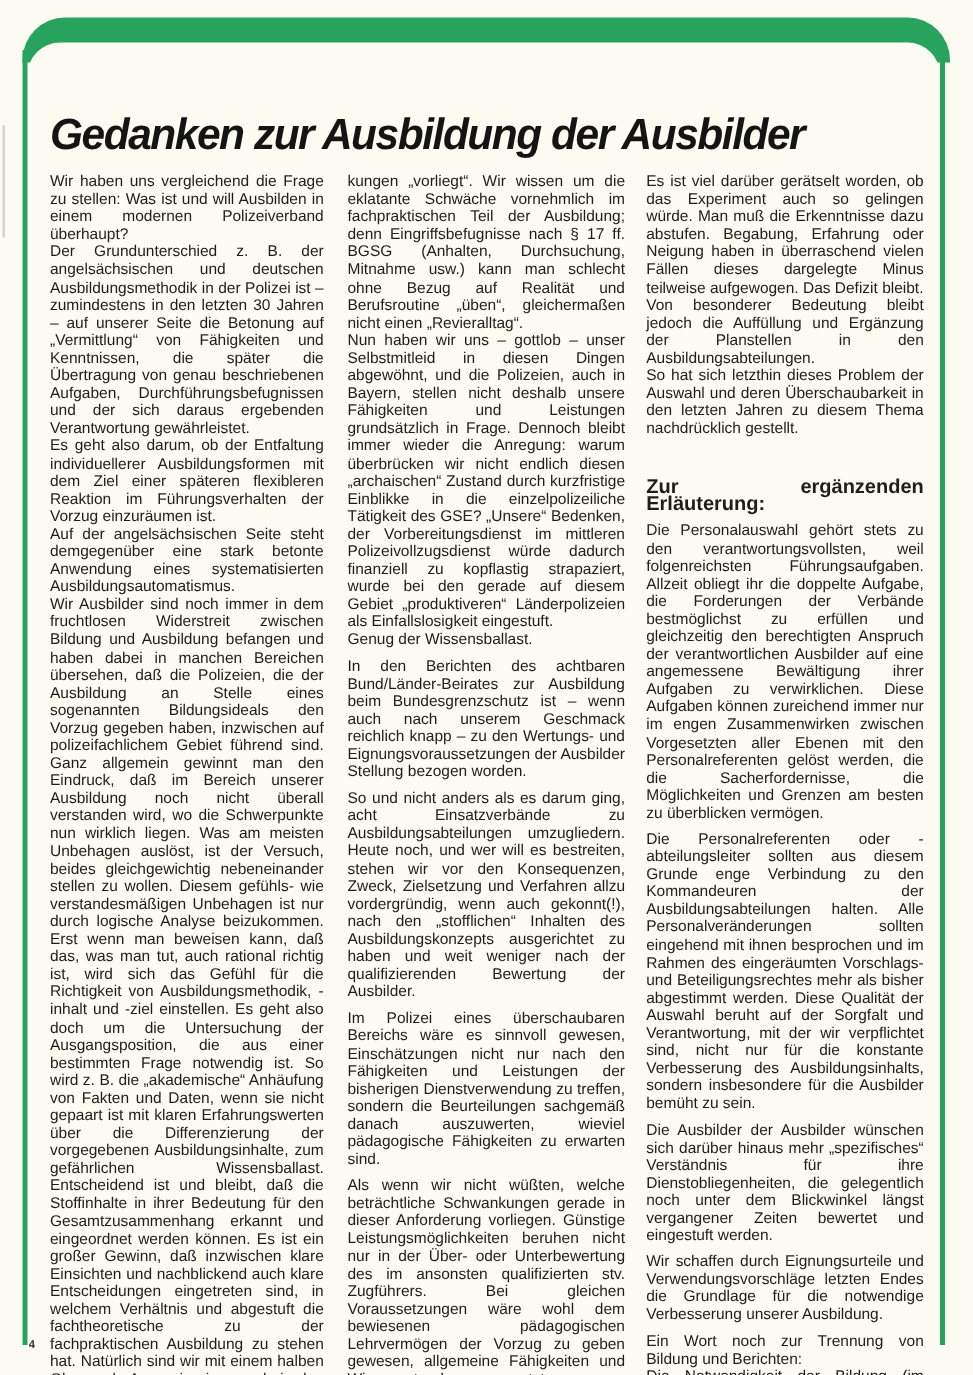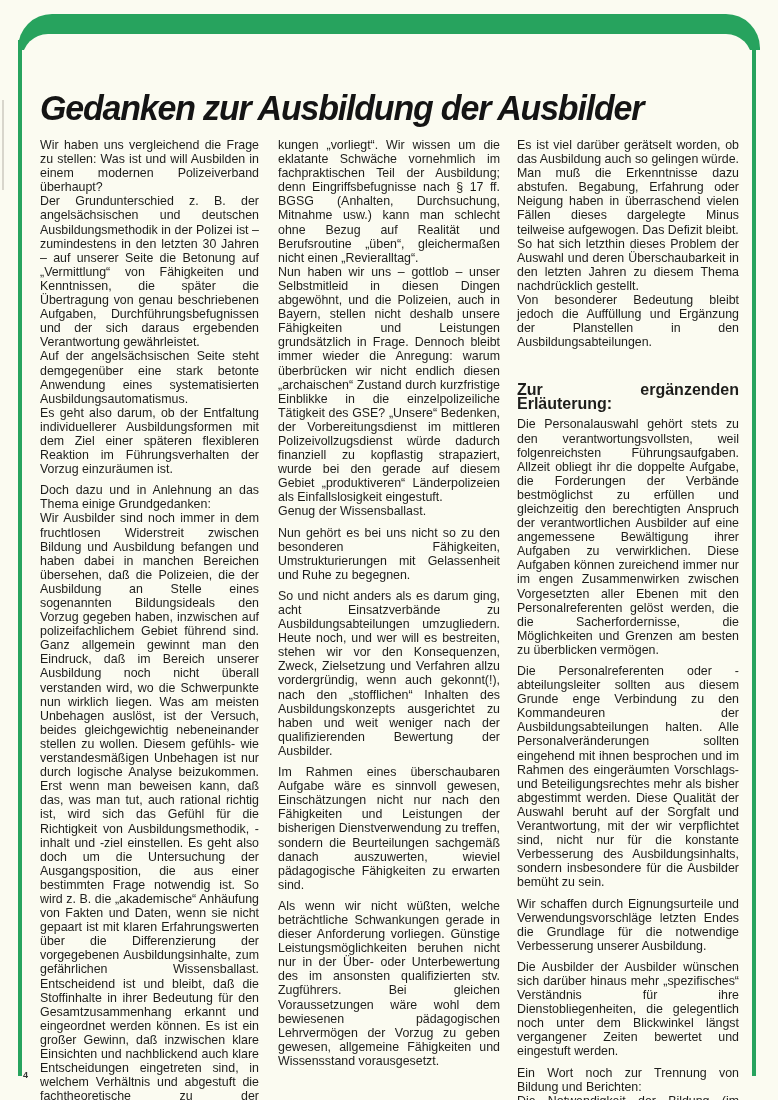--- a/index.html
+++ b/index.html
@@ -66,42 +66,41 @@
 <div class="frame-inner-cut"></div>
 <div class="frame-left"></div>
 <div class="frame-right"></div>
 <div class="binding-mark"></div>
 
 <h1 class="title">Gedanken zur Ausbildung der Ausbilder</h1>
 
 <div class="col col-1">
   <p>Wir haben uns vergleichend die Frage zu stellen: Was ist und will Ausbilden in einem modernen Polizeiverband überhaupt?</p>
   <p>Der Grundunterschied z. B. der angelsächsischen und deutschen Ausbildungsmethodik in der Polizei ist – zumindestens in den letzten 30 Jahren – auf unserer Seite die Betonung auf „Vermittlung“ von Fähigkeiten und Kenntnissen, die später die Übertragung von genau beschriebenen Aufgaben, Durchführungsbefugnissen und der sich daraus ergebenden Verantwortung gewährleistet.</p>
+  <p>Es geht also darum, ob der Entfaltung individuellerer Ausbildungsformen mit dem Ziel einer späteren flexibleren Reaktion im Führungsverhalten der Vorzug einzuräumen ist.</p>
   <p>Auf der angelsächsischen Seite steht demgegenüber eine stark betonte Anwendung eines systematisierten Ausbildungsautomatismus.</p>
-  <p>Es geht also darum, ob der Entfaltung individuellerer Ausbildungsformen mit dem Ziel einer späteren flexibleren Reaktion im Führungsverhalten der Vorzug einzuräumen ist.</p>
-  <p class="gap">Doch dazu und in Anlehnung an das Thema einige Grundgedanken:</p>
   <p>Wir Ausbilder sind noch immer in dem fruchtlosen Widerstreit zwischen Bildung und Ausbildung befangen und haben dabei in manchen Bereichen übersehen, daß die Polizeien, die der Ausbildung an Stelle eines sogenannten Bildungsideals den Vorzug gegeben haben, inzwischen auf polizeifachlichem Gebiet führend sind. Ganz allgemein gewinnt man den Eindruck, daß im Bereich unserer Ausbildung noch nicht überall verstanden wird, wo die Schwerpunkte nun wirklich liegen. Was am meisten Unbehagen auslöst, ist der Versuch, beides gleichgewichtig nebeneinander stellen zu wollen. Diesem gefühls- wie verstandesmäßigen Unbehagen ist nur durch logische Analyse beizukommen. Erst wenn man beweisen kann, daß das, was man tut, auch rational richtig ist, wird sich das Gefühl für die Richtigkeit von Ausbildungsmethodik, -inhalt und -ziel einstellen. Es geht also doch um die Untersuchung der Ausgangsposition, die aus einer bestimmten Frage notwendig ist. So wird z. B. die „akademische“ Anhäufung von Fakten und Daten, wenn sie nicht gepaart ist mit klaren Erfahrungswerten über die Differenzierung der vorgegebenen Ausbildungsinhalte, zum gefährlichen Wissensballast. Entscheidend ist und bleibt, daß die Stoffinhalte in ihrer Bedeutung für den Gesamtzusammenhang erkannt und eingeordnet werden können. Es ist ein großer Gewinn, daß inzwischen klare Einsichten und nachblickend auch klare Entscheidungen eingetreten sind, in welchem Verhältnis und abgestuft die fachtheoretische zu der fachpraktischen Ausbildung zu stehen hat. Natürlich sind wir mit einem halben Ohr und Auge ja immer bei den Kollegen der Polizeien der Länder, um nicht außer Kurs und Fahrwasser zu geraten – was von dort an kritischen (oder lobenden) Anmer-</p>
 </div>
 
 <div class="col col-2">
   <p>kungen „vorliegt“. Wir wissen um die eklatante Schwäche vornehmlich im fachpraktischen Teil der Ausbildung; denn Eingriffsbefugnisse nach § 17 ff. BGSG (Anhalten, Durchsuchung, Mitnahme usw.) kann man schlecht ohne Bezug auf Realität und Berufsroutine „üben“, gleichermaßen nicht einen „Revieralltag“.</p>
   <p>Nun haben wir uns – gottlob – unser Selbstmitleid in diesen Dingen abgewöhnt, und die Polizeien, auch in Bayern, stellen nicht deshalb unsere Fähigkeiten und Leistungen grundsätzlich in Frage. Dennoch bleibt immer wieder die Anregung: warum überbrücken wir nicht endlich diesen „archaischen“ Zustand durch kurzfristige Einblikke in die einzelpolizeiliche Tätigkeit des GSE? „Unsere“ Bedenken, der Vorbereitungsdienst im mittleren Polizeivollzugsdienst würde dadurch finanziell zu kopflastig strapaziert, wurde bei den gerade auf diesem Gebiet „produktiveren“ Länderpolizeien als Einfallslosigkeit eingestuft.</p>
   <p>Genug der Wissensballast.</p>
-  <p class="gap">Nun gehört es bei uns nicht so zu den besonderen Fähigkeiten, Umstrukturierungen mit Gelassenheit und Ruhe zu begegnen.</p>
+  <p class="gap">In den Berichten des achtbaren Bund/Länder-Beirates zur Ausbildung beim Bundesgrenzschutz ist – wenn auch nach unserem Geschmack reichlich knapp – zu den Wertungs- und Eignungsvoraussetzungen der Ausbilder Stellung bezogen worden.</p>
   <p class="gap">So und nicht anders als es darum ging, acht Einsatzverbände zu Ausbildungsabteilungen umzugliedern. Heute noch, und wer will es bestreiten, stehen wir vor den Konsequenzen, Zweck, Zielsetzung und Verfahren allzu vordergründig, wenn auch gekonnt(!), nach den „stofflichen“ Inhalten des Ausbildungskonzepts ausgerichtet zu haben und weit weniger nach der qualifizierenden Bewertung der Ausbilder.</p>
-  <p class="gap">Im Rahmen eines überschaubaren Aufgabe wäre es sinnvoll gewesen, Einschätzungen nicht nur nach den Fähigkeiten und Leistungen der bisherigen Dienstverwendung zu treffen, sondern die Beurteilungen sachgemäß danach auszuwerten, wieviel pädagogische Fähigkeiten zu erwarten sind.</p>
+  <p class="gap">Im Polizei eines überschaubaren Bereichs wäre es sinnvoll gewesen, Einschätzungen nicht nur nach den Fähigkeiten und Leistungen der bisherigen Dienstverwendung zu treffen, sondern die Beurteilungen sachgemäß danach auszuwerten, wieviel pädagogische Fähigkeiten zu erwarten sind.</p>
   <p class="gap">Als wenn wir nicht wüßten, welche beträchtliche Schwankungen gerade in dieser Anforderung vorliegen. Günstige Leistungsmöglichkeiten beruhen nicht nur in der Über- oder Unterbewertung des im ansonsten qualifizierten stv. Zugführers. Bei gleichen Voraussetzungen wäre wohl dem bewiesenen pädagogischen Lehrvermögen der Vorzug zu geben gewesen, allgemeine Fähigkeiten und Wissensstand vorausgesetzt.</p>
 </div>
 
 <div class="col col-3">
-  <p>Es ist viel darüber gerätselt worden, ob das Ausbildung auch so gelingen würde. Man muß die Erkenntnisse dazu abstufen. Begabung, Erfahrung oder Neigung haben in überraschend vielen Fällen dieses dargelegte Minus teilweise aufgewogen. Das Defizit bleibt.</p>
+  <p>Es ist viel darüber gerätselt worden, ob das Experiment auch so gelingen würde. Man muß die Erkenntnisse dazu abstufen. Begabung, Erfahrung oder Neigung haben in überraschend vielen Fällen dieses dargelegte Minus teilweise aufgewogen. Das Defizit bleibt.</p>
+  <p>Von besonderer Bedeutung bleibt jedoch die Auffüllung und Ergänzung der Planstellen in den Ausbildungsabteilungen.</p>
   <p>So hat sich letzthin dieses Problem der Auswahl und deren Überschaubarkeit in den letzten Jahren zu diesem Thema nachdrücklich gestellt.</p>
-  <p>Von besonderer Bedeutung bleibt jedoch die Auffüllung und Ergänzung der Planstellen in den Ausbildungsabteilungen.</p>
   <h2 class="subhead">Zur ergänzenden Erläuterung:</h2>
   <p>Die Personalauswahl gehört stets zu den verantwortungsvollsten, weil folgenreichsten Führungsaufgaben. Allzeit obliegt ihr die doppelte Aufgabe, die Forderungen der Verbände bestmöglichst zu erfüllen und gleichzeitig den berechtigten Anspruch der verantwortlichen Ausbilder auf eine angemessene Bewältigung ihrer Aufgaben zu verwirklichen. Diese Aufgaben können zureichend immer nur im engen Zusammenwirken zwischen Vorgesetzten aller Ebenen mit den Personalreferenten gelöst werden, die die Sacherfordernisse, die Möglichkeiten und Grenzen am besten zu überblicken vermögen.</p>
   <p class="gap">Die Personalreferenten oder -abteilungsleiter sollten aus diesem Grunde enge Verbindung zu den Kommandeuren der Ausbildungsabteilungen halten. Alle Personalveränderungen sollten eingehend mit ihnen besprochen und im Rahmen des eingeräumten Vorschlags- und Beteiligungsrechtes mehr als bisher abgestimmt werden. Diese Qualität der Auswahl beruht auf der Sorgfalt und Verantwortung, mit der wir verpflichtet sind, nicht nur für die konstante Verbesserung des Ausbildungsinhalts, sondern insbesondere für die Ausbilder bemüht zu sein.</p>
+  <p class="gap">Die Ausbilder der Ausbilder wünschen sich darüber hinaus mehr „spezifisches“ Verständnis für ihre Dienstobliegenheiten, die gelegentlich noch unter dem Blickwinkel längst vergangener Zeiten bewertet und eingestuft werden.</p>
   <p class="gap">Wir schaffen durch Eignungsurteile und Verwendungsvorschläge letzten Endes die Grundlage für die notwendige Verbesserung unserer Ausbildung.</p>
-  <p class="gap">Die Ausbilder der Ausbilder wünschen sich darüber hinaus mehr „spezifisches“ Verständnis für ihre Dienstobliegenheiten, die gelegentlich noch unter dem Blickwinkel längst vergangener Zeiten bewertet und eingestuft werden.</p>
   <p class="gap">Ein Wort noch zur Trennung von Bildung und Berichten:</p>
   <p>Die Notwendigkeit der Bildung (im Hinblick auf die Grundausbildung) ist nicht zu verkennen, doch sollte sie nicht zur Hauptsache werden. Wissen allein ist dem künftigen Polizeivollzugsbeamten unnütz, es handelt sich vielmehr um das fachliche Können. Wenn auch die „wissenschaftliche“ Bildung der Ausbilder grundsätzlich</p>
 </div>
 
 <div class="page-number">4</div>
 
 </body></html>

